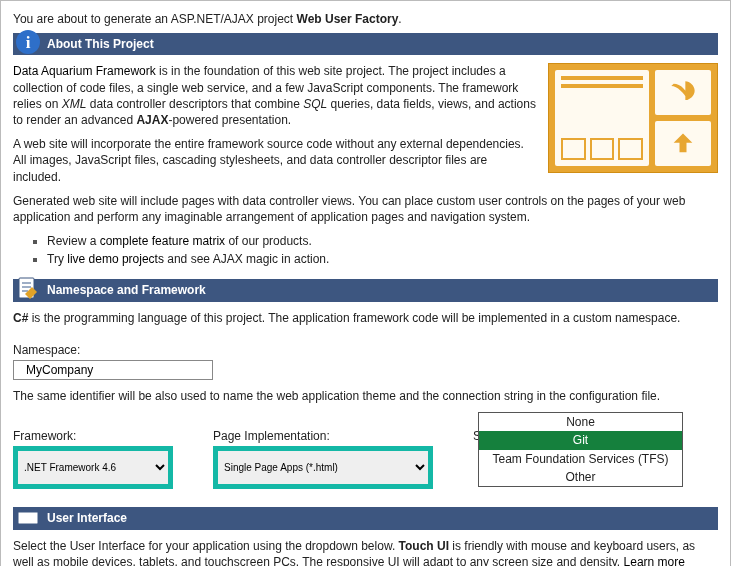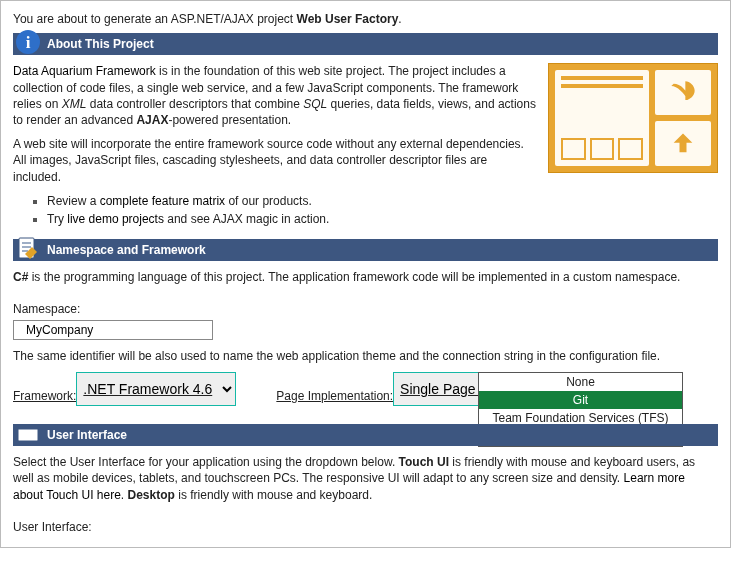--- a/index.html
+++ b/index.html
@@ -75,32 +75,32 @@
   label.fld { display:block; margin-top:16px; margin-bottom:2px; }
   input[type=text] {
     font-family: inherit;
     font-size: 12px;
     padding: 2px 12px;
     border: 1px solid #888;
     width: 200px;
   }
   select {
     font-family: inherit;
-    font-size: 14px;
-    padding: 4px 2px;
-    border: 1px solid #14b8a6;
+    font-size: 10px;
+    padding: 10px 2px;
+    border: 5px solid #14b8a6;
     background:#efefef;
   }
   .row3 {
     display:flex;
     gap: 40px;
     margin-top:6px;
     position:relative;
   }
-  .col { display:flex; flex-direction:row;text-decoration:underline; }
+  .col { display:flex; flex-direction:column; }
   .col select { min-width:160px; }
 
   .dropdown-open {
     position:absolute;
     left: 465px;
     top: 0px;
     border:1px solid #555;
     background:#fff;
     width: 205px;
     font-size:12px;
@@ -154,20 +154,21 @@
             <path fill="#e7a632" d="M12 3l8 8h-5v8h-6v-8H4z"></path>
           </svg>
         </div>
     </div>
   </div>
 
   <p>
     <a class="link">Data Aquarium Framework</a><span> is in the foundation of this web site project. The project includes a collection of code files, a single web service, and a few JavaScript components. The framework relies on </span><em>XML</em><span> data controller descriptors that combine </span><em>SQL</em><span> queries, data fields, views, and actions to render an advanced </span><strong>AJAX</strong><span>-powered presentation.</span>
   </p>
   <p>A web site will incorporate the entire framework source code without any external dependencies. All images, JavaScript files, cascading stylesheets, and data controller descriptor files are included.</p>
+  <p>Generated web site will include pages with data controller views. You can place custom user controls on the pages of your web application and perform any imaginable arrangement of application pages and navigation system.</p>
 
   <ul class="bullets">
     <li><span>
       <span>Review a </span><a class="link">complete feature matrix</a><span> of our products.</span>
     </span></li>
     <li><span>
       <span>Try </span><a class="link">live demo projects</a><span> and see AJAX magic in action.</span>
     </span></li>
   </ul>
 </div>

